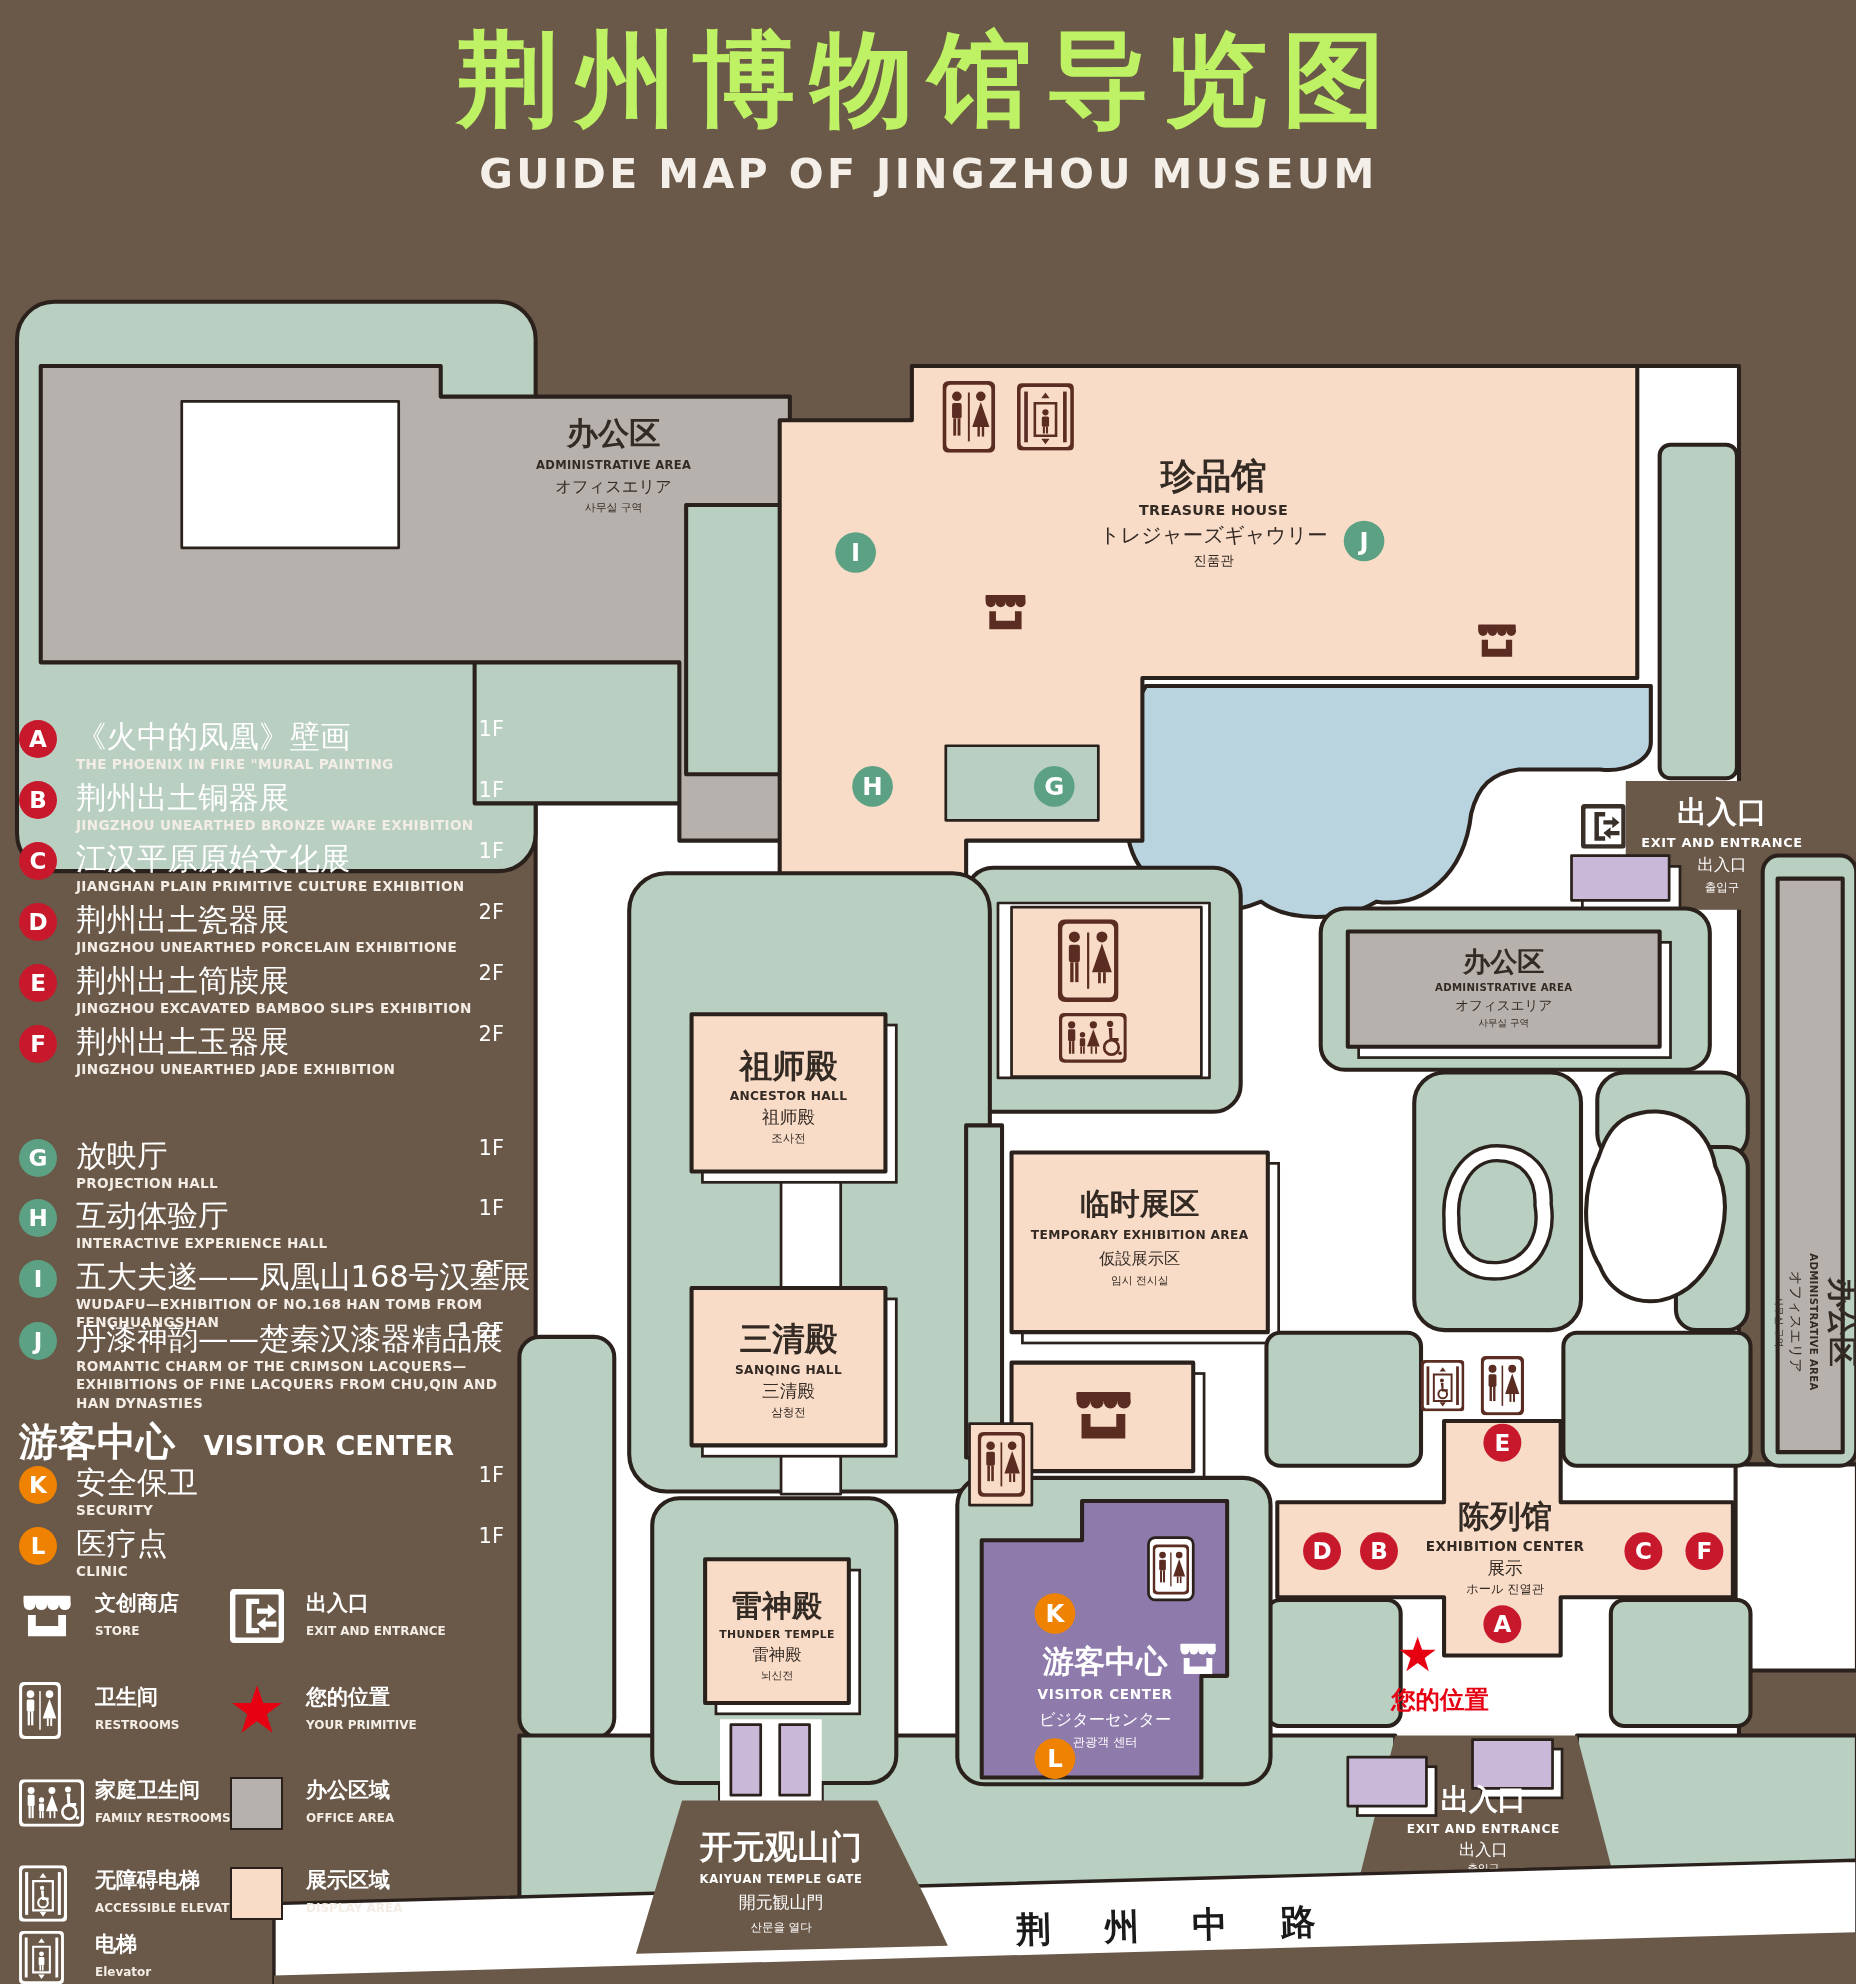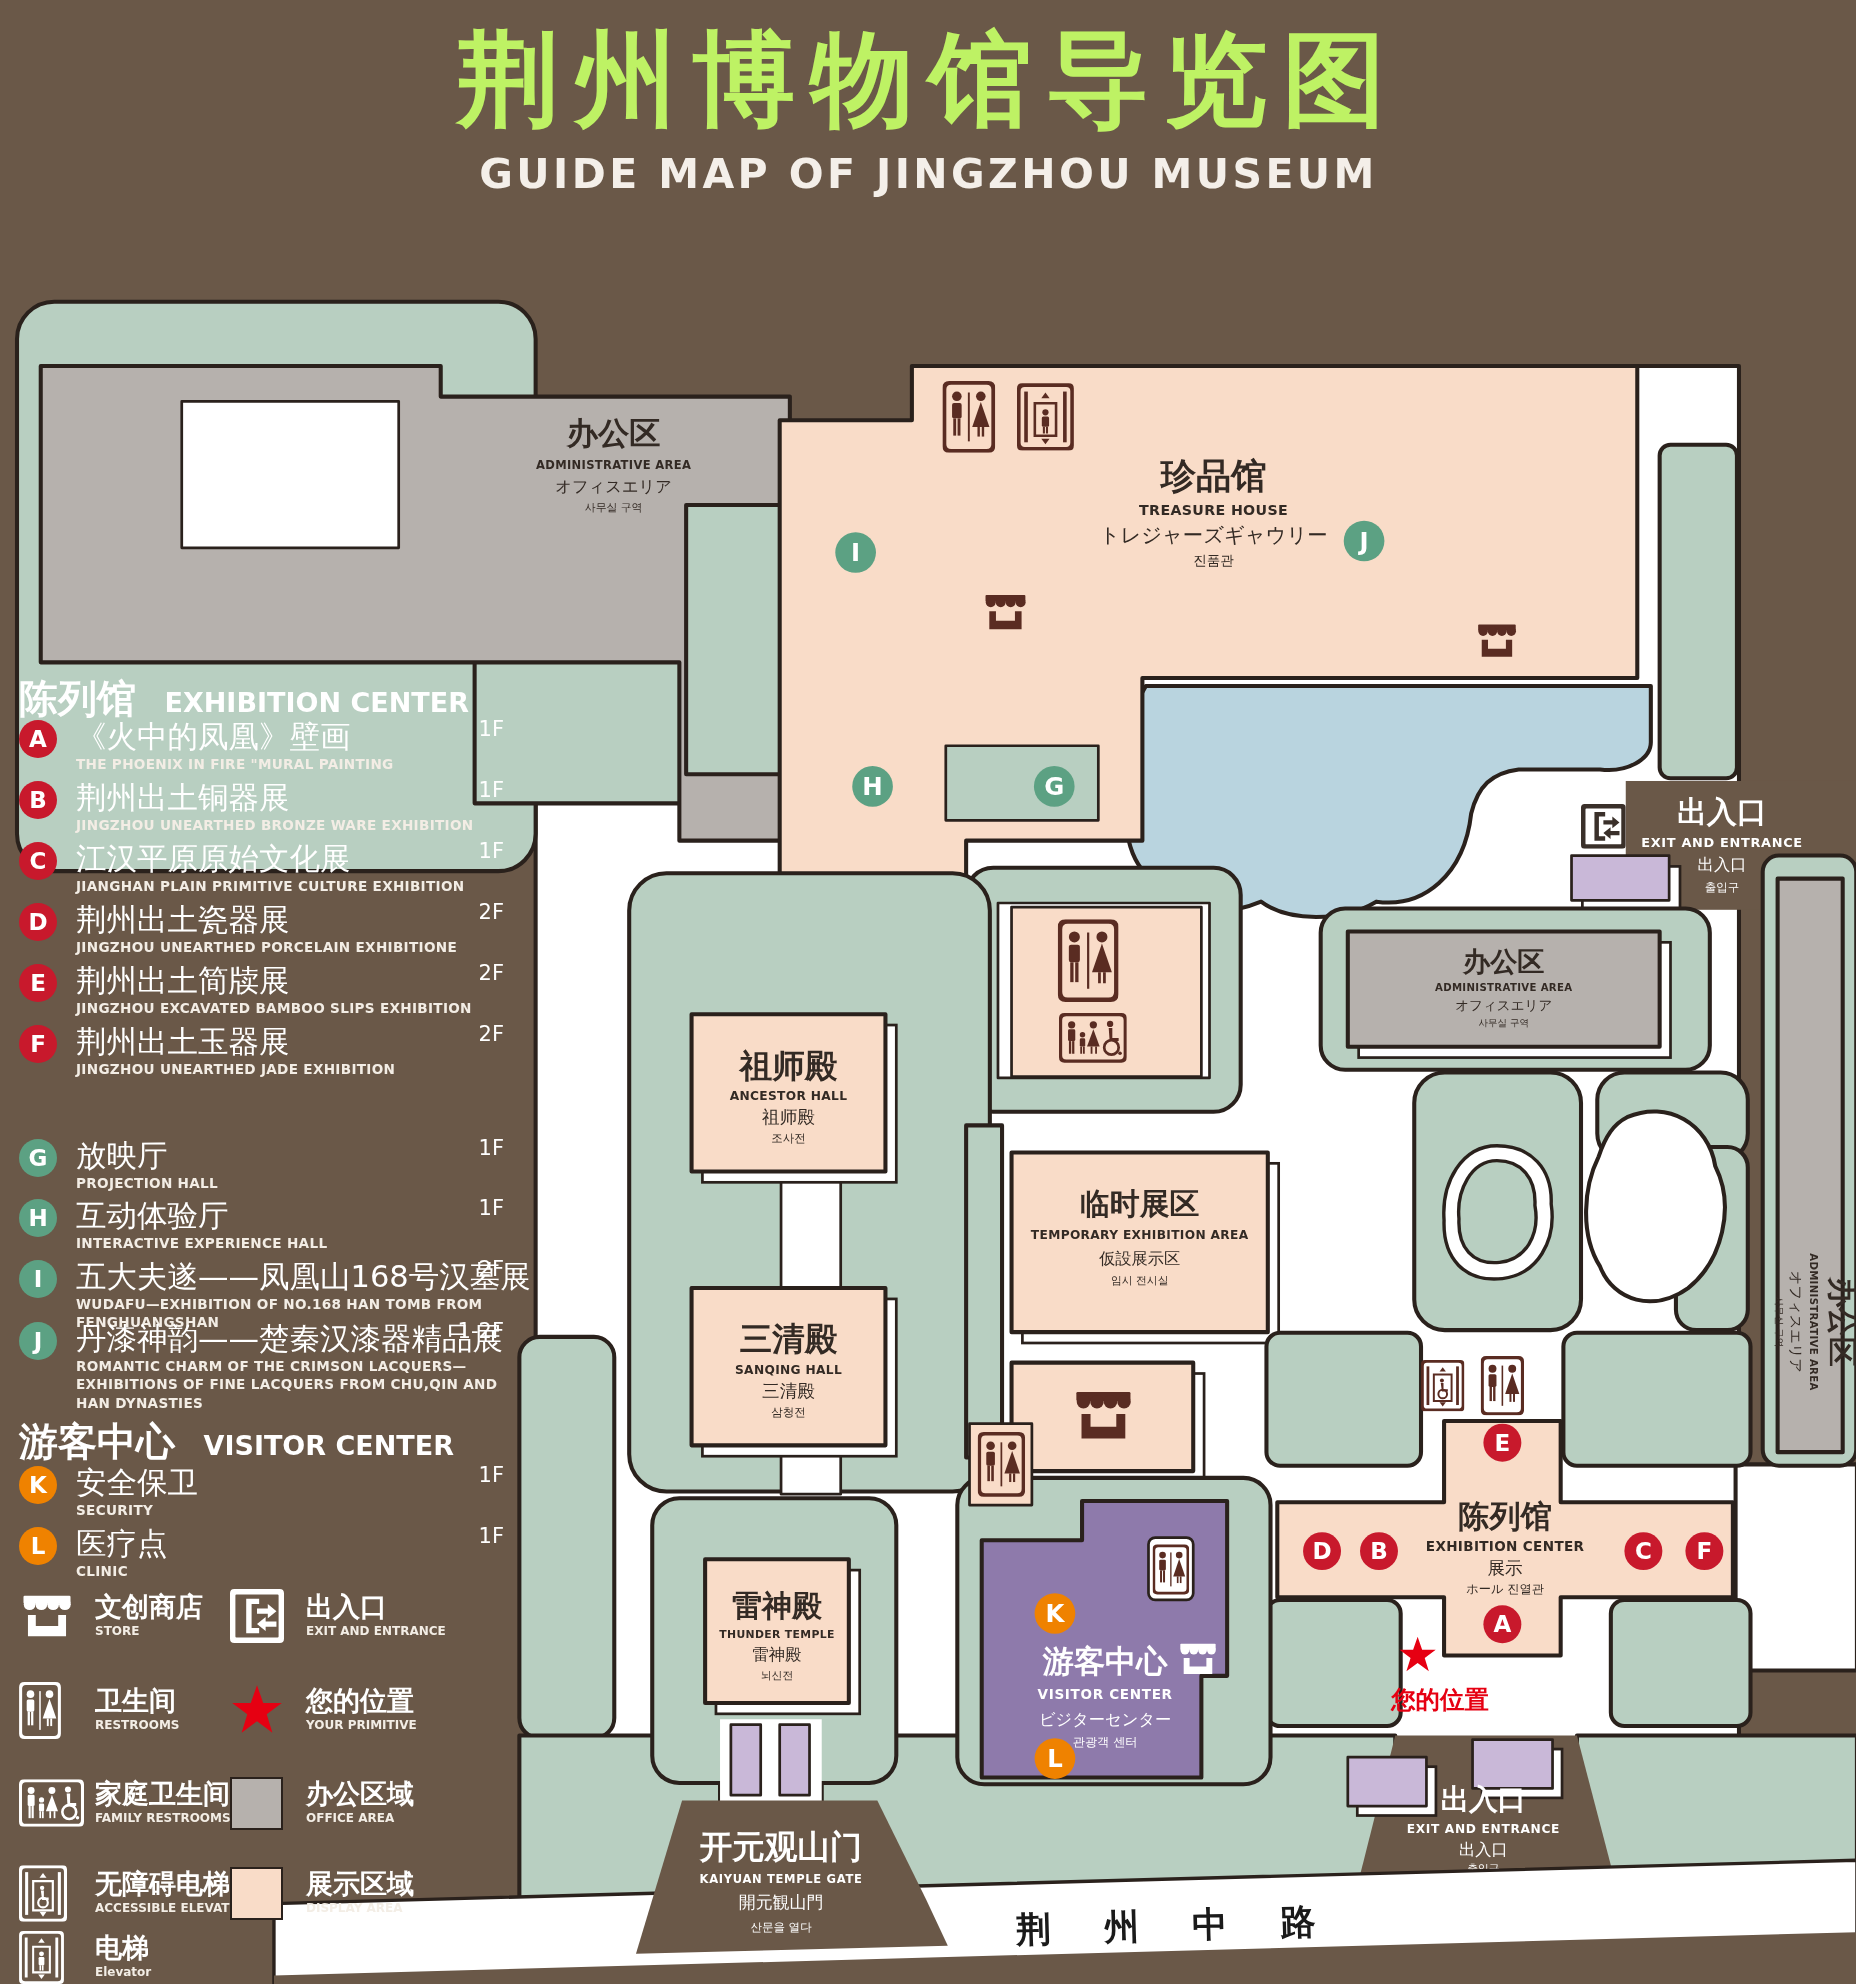--- a/index.html
+++ b/index.html
@@ -23,21 +23,21 @@
   .lbadge.red{background:#c8192c;}
   .lbadge.green{background:#5ca183;}
   .lbadge.orange{background:#ef8200;}
   .lzh{position:absolute;left:57px;top:-2.7px;font-size:30.5px;white-space:nowrap;}
   .lfloor{position:absolute;right:0;top:-2.7px;font-size:21px;}
   .len{position:absolute;left:57px;top:35px;width:434px;font-size:13.6px;line-height:18.3px;
        letter-spacing:0.3px;color:#f3ede5;font-weight:bold;}
   .srow{position:absolute;width:224px;height:65px;color:#fff;}
   .sicon{position:absolute;left:0;top:0;width:65px;height:60px;display:flex;
          align-items:center;justify-content:flex-start;color:#ffffff;}
-  .slab-zh{position:absolute;left:76px;top:2.7px;font-size:27px;font-weight:bold;white-space:nowrap;}
+  .slab-zh{position:absolute;left:76px;top:2.7px;font-size:21px;font-weight:bold;white-space:nowrap;}
   .slab-en{position:absolute;left:76px;top:38px;font-size:12px;font-weight:bold;color:#f3ede5;white-space:nowrap;}
   .swatch{width:53px;height:53px;border:2.7px solid #2a211c;box-sizing:border-box;}
   
   svg{position:absolute;left:0;top:0;}
   svg text{font-family:"DejaVu Sans",sans-serif;}
   .b-zh{font-weight:bold;fill:#332a24;}
   .b-en{font-weight:bold;fill:#332a24;letter-spacing:.5px;}
   .b-sub{fill:#332a24;}
   .w-zh{font-weight:bold;fill:#ffffff;}
   .w-en{font-weight:bold;fill:#ffffff;letter-spacing:1px;}
@@ -374,23 +374,20 @@
     <text class="w-sub ctr" x="1152" y="2814" font-size="25">開元観山門</text>
     <text class="w-sub ctr" x="1152" y="2848" font-size="17">산문을 열다</text>
   </g>
 </svg>
 
 <div class="abs title-zh">荆州博物馆导览图</div>
 <div class="abs title-en">GUIDE MAP OF JINGZHOU MUSEUM</div>
 
 <div class="abs legend">
 
-  <div class="lsec" style="top:672px">
-    <span class="zh">陈列馆</span><span class="en">EXHIBITION CENTER</span>
-  </div>
 
   <div class="lrow" style="top:720px">
     <span class="lbadge red">A</span>
     <span class="lzh">《火中的凤凰》壁画</span>
     <span class="lfloor">1F</span>
     <div class="len">THE PHOENIX IN FIRE "MURAL PAINTING</div>
   </div>
   <div class="lrow" style="top:781px">
     <span class="lbadge red">B</span>
     <span class="lzh">荆州出土铜器展</span>

